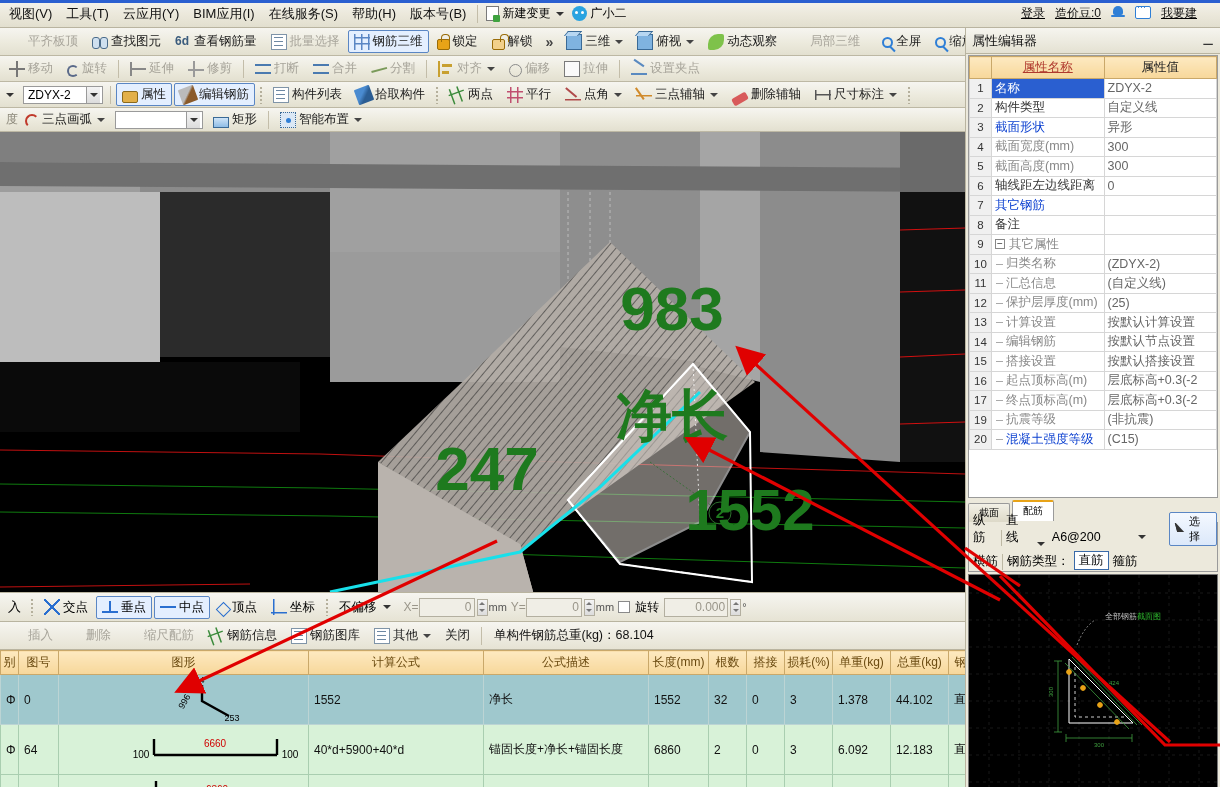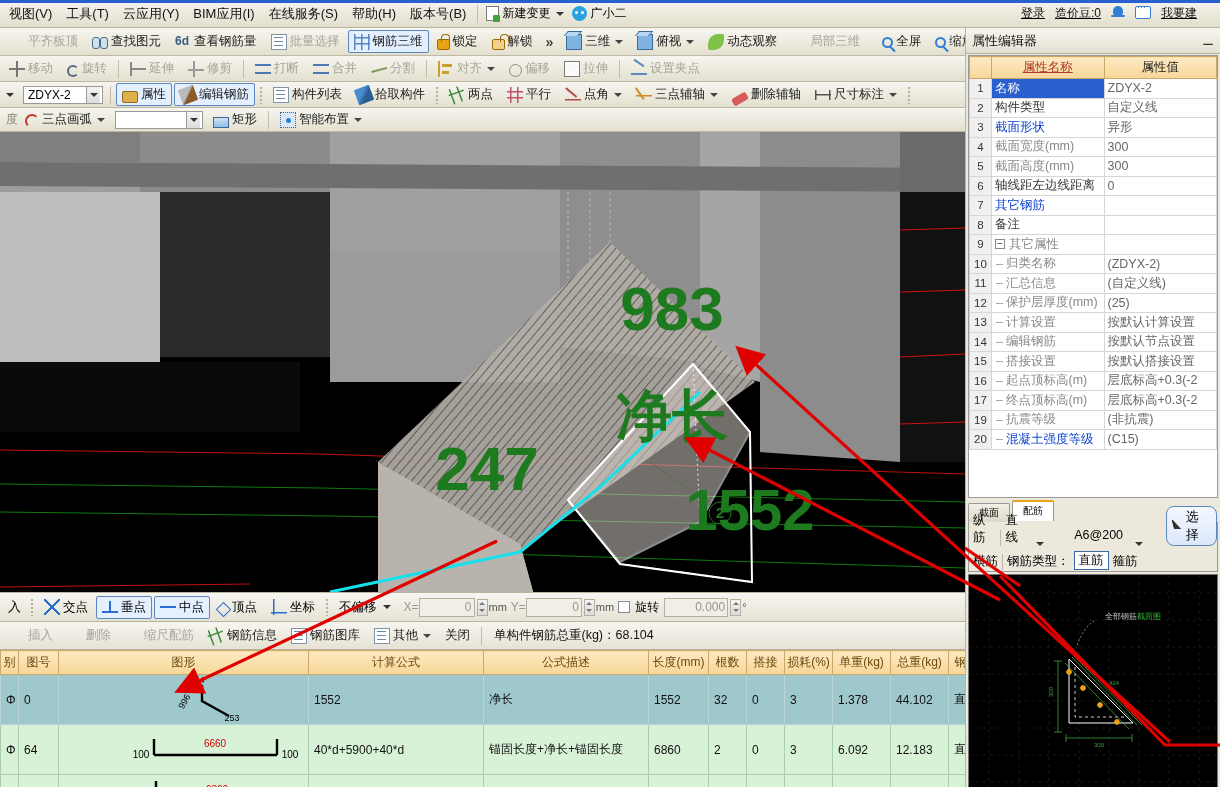--- a/index.html
+++ b/index.html
@@ -232,21 +232,21 @@
 
   
   #tabs{position:absolute;left:2px;top:474px;width:250px;height:20px;display:flex;align-items:flex-end;}
   .tab{padding:2px 10px;font-size:10px;border:1px solid #9a9a9a;border-bottom:none;
        background:linear-gradient(#f2f0e6,#ddd9c8);margin-right:2px;border-radius:2px 2px 0 0;}
   .tab.sel{background:#fff;border-top:2px solid #e8a317;position:relative;top:-1px;padding-bottom:3px;}
   #cfgarea{position:absolute;left:2px;top:494px;width:250px;height:50px;background:#ece9dc;border:1px solid #9a9a9a;border-top:none;}
   .cfgrow{display:flex;align-items:flex-end;height:24px;padding-left:4px;gap:4px;font-size:12.5px;}
   .vsep{width:1px;height:16px;background:#bdb8a4;}
   .selbtn{display:inline-flex;align-items:center;gap:3px;border:1px solid #5a86c4;background:linear-gradient(#f4f8ff,#dce8fa);
-          padding:1px 6px;border-radius:8px;font-size:13px;margin-left:16px;}
+          padding:1px 6px;border-radius:2px;font-size:11px;margin-left:16px;}
   .cursor-ic{width:10px;height:12px;display:inline-block;position:relative;}
   .cursor-ic::before{content:"";position:absolute;left:0;top:0;border-left:1.5px solid #333;border-right:6px solid transparent;
      border-bottom:9px solid #333;width:0;height:0;transform:skewX(15deg);}
   .boxsel{border:1px solid #3a6aa8;padding:0 4px;background:#fff;}
 
   #preview{position:absolute;left:2px;top:546px;width:250px;height:215px;background:#000;border:1px solid #777;overflow:hidden;}
 
   
   #annot{position:absolute;left:0;top:0;width:1220px;height:787px;pointer-events:none;}
 </style>
@@ -865,21 +865,21 @@
       <div class="tab">截面</div>
       <div class="tab sel">配筋</div>
     </div>
 
     <div id="cfgarea">
       <div class="cfgrow">
         <span>纵筋</span>
         <span class="vsep"></span>
         <span>直线</span>
         <span class="caret"></span>
-        <span style="display:inline-flex;align-items:center;width:105px;height:18px;background:#ece9dc;padding-left:3px;flex-direction:column;">
+        <span style="display:inline-flex;align-items:center;width:105px;height:18px;background:#ece9dc;padding-left:3px;">
           <span>A6@200</span>
           <span class="caret" style="margin-left:auto;margin-right:3px;"></span>
         </span>
         <span class="selbtn">
           <span class="cursor-ic"></span>
           <span>选择</span>
         </span>
       </div>
       <div class="cfgrow">
         <span>横筋</span>

